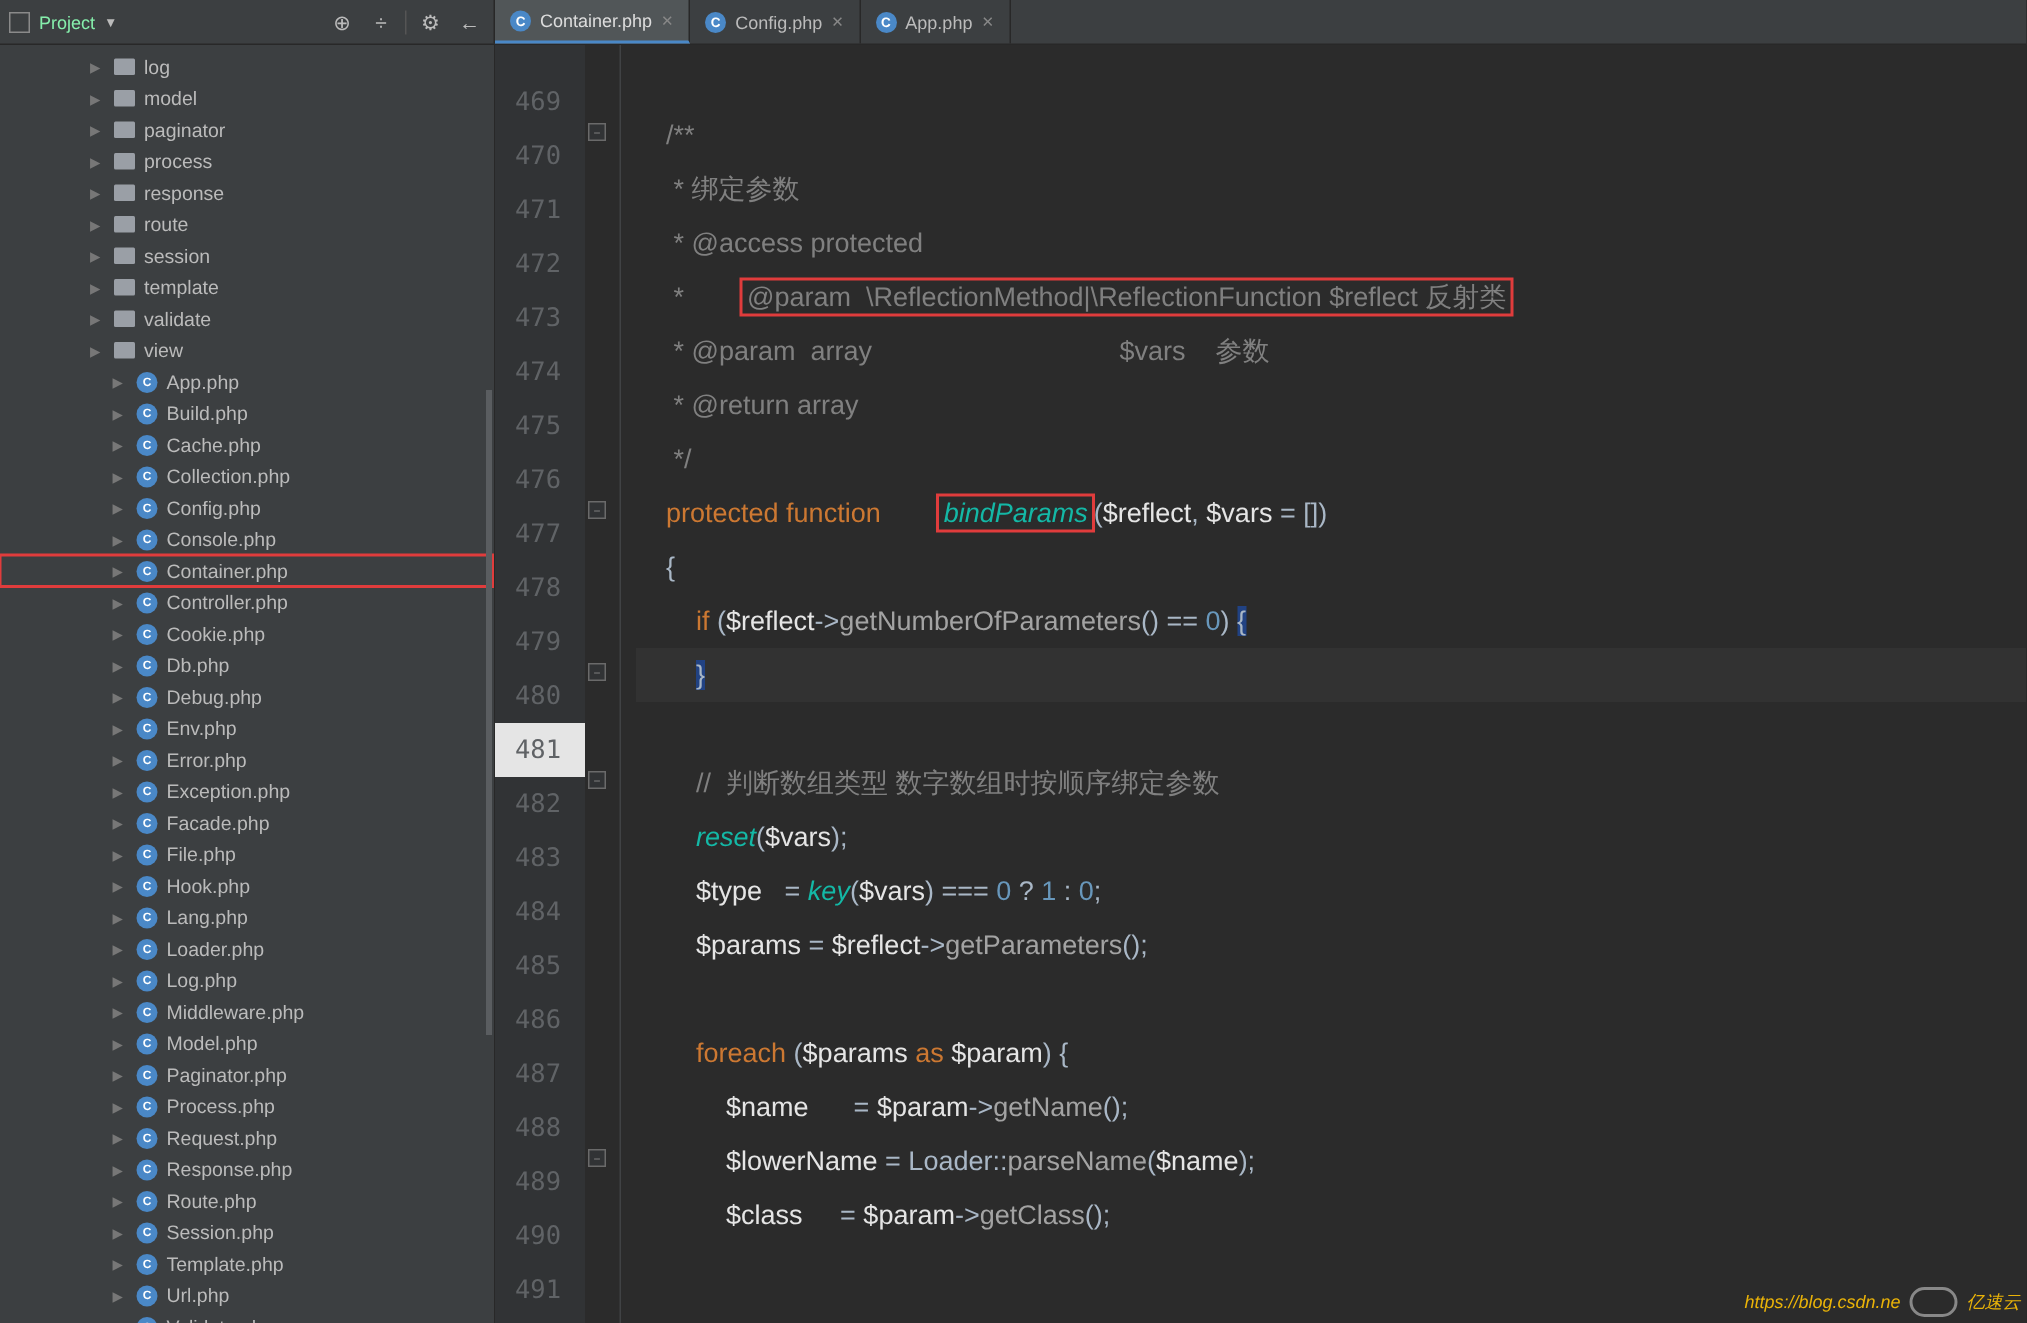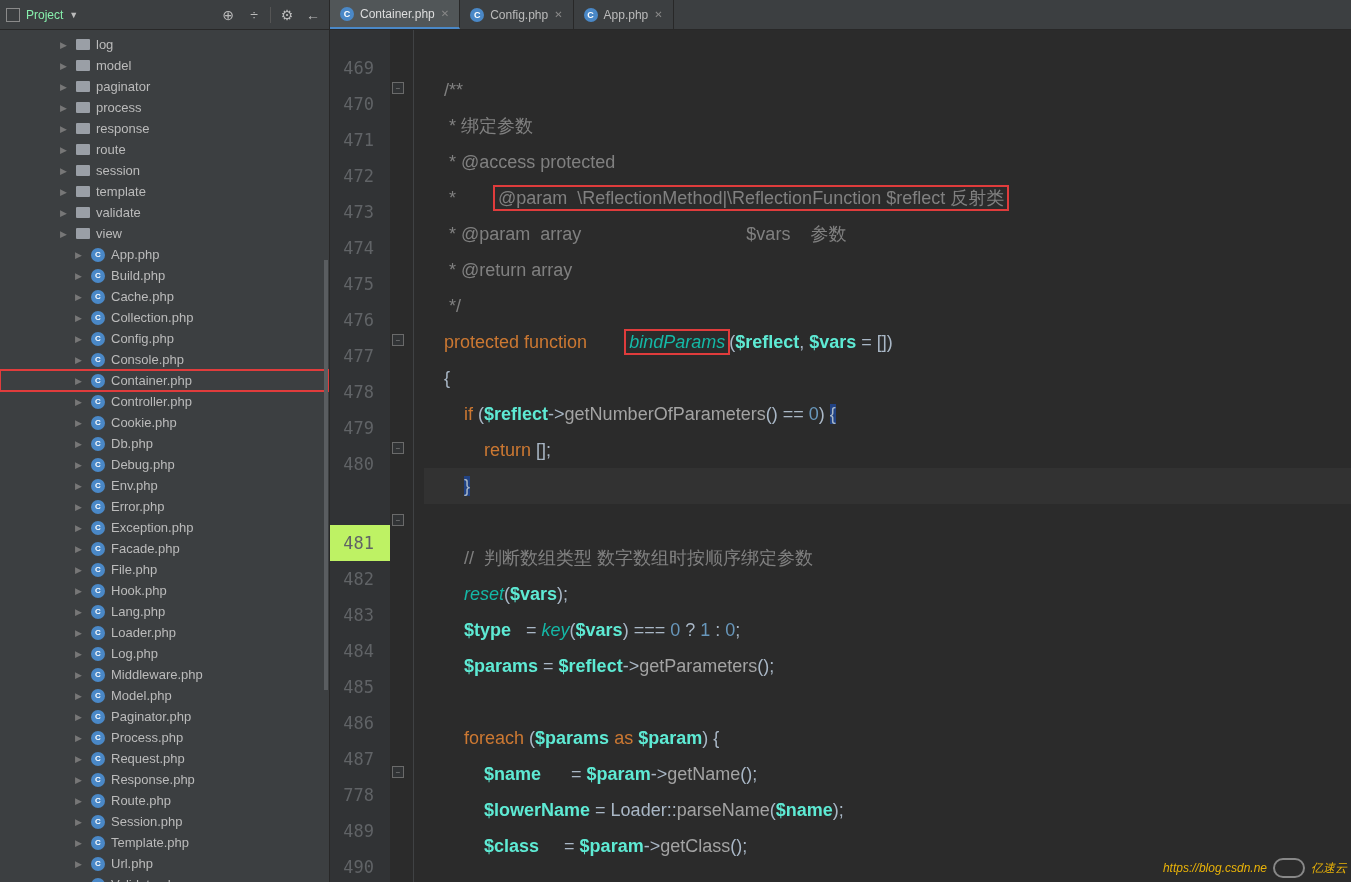--- a/index.html
+++ b/index.html
@@ -21,30 +21,30 @@
 .tree-item { display:flex; align-items:center; gap:6px; padding:2px 6px 2px 60px; color:#bbb; height:21px; white-space:nowrap; }
 .tree-item .arr { width:10px; color:#777; font-size:9px; }
 .tree-item.file { padding-left:75px; cursor:pointer; }
 .tree-item .folder-icon { width:14px; height:11px; background:#9a9fa6; border-radius:1px; }
 .tree-item .php-icon { width:14px; height:14px; border-radius:50%; background:#4a88c7; display:flex; align-items:center; justify-content:center; color:#fff; font-size:8px; font-weight:bold; }
 .tree-item.highlighted { outline:2px solid #e03c3c; outline-offset:-1px; }
 .sidebar-scroll-indicator { position:absolute; right:1px; top:230px; width:4px; height:430px; background:#5a5d60; }
 .editor { flex:1; display:flex; background:#2b2b2b; position:relative; }
 .gutter { width:60px; background:#313335; text-align:right; padding:20px 0; }
 .ln { height:36px; line-height:36px; padding-right:16px; color:#606366; font-family:Consolas,monospace; font-size:17px; position:relative; }
-.ln.hl { background:#bef264;margin-top:43px; }
+.ln.hl { background:#e5e5e5; }
 .fold-marks { width:24px; position:relative; border-right:1px solid #404244; }
 .fold-marks .f { position:absolute; left:2px; width:12px; height:12px; border:1px solid #6a6a6a; display:flex; align-items:center; justify-content:center; font-size:8px; color:#888; background:#313335; cursor:pointer; }
 .code { flex:1; padding:6px 0 6px 10px; font-family:Consolas,"Microsoft YaHei",monospace; font-size:18px; line-height:36px; position:relative; }
 .cl { height:36px; white-space:pre; }
 .cl.hl { background:#323232; }
 .c-comment { color:#808080; }
 .c-kw { color:#cc7832;margin-top:20px; }
 .c-fn { color:#14b8a6; font-style:italic; }
-.c-var { color:#5eead4;font-weight:bold; }
+.c-var { color:#e5e5e5; }
 .c-num { color:#6897bb; }
 .c-op { color:#a9b7c6; }
 .c-static { color:#a9b7c6; }
 .c-call { color:#a3a3a3; }
 .hl-caret { background:#214283; }
 .red-box { outline:2px solid #e03c3c; outline-offset:-1px; padding:2px 4px;margin-left:33px; }
 .watermark { position:absolute; right:4px; bottom:4px; color:#eab308; font-size:12px; display:flex; align-items:center; gap:6px;font-style:italic; }
 .watermark .cloud { width:32px; height:20px; border-radius:10px; border:2px solid #888; }
 </style>
 </head>
@@ -306,21 +306,21 @@
         <div class="ln">478</div>
         <div class="ln">479</div>
         <div class="ln">480</div>
         <div class="ln hl">481</div>
         <div class="ln">482</div>
         <div class="ln">483</div>
         <div class="ln">484</div>
         <div class="ln">485</div>
         <div class="ln">486</div>
         <div class="ln">487</div>
-        <div class="ln">778</div>
+        <div class="ln">488</div>
         <div class="ln">489</div>
         <div class="ln">490</div>
         <div class="ln">491</div>
       </div>
     <div class="fold-marks" id="folds">
         <div class="f" style="top: 52px;">−</div>
         <div class="f" style="top: 304px;">−</div>
         <div class="f" style="top: 412px;">−</div>
         <div class="f" style="top: 484px;">−</div>
         <div class="f" style="top: 736px;">−</div>
@@ -330,21 +330,20 @@
       <div class="cl">    <span class="c-comment">/**</span></div>
       <div class="cl">    <span class="c-comment"> * 绑定参数</span></div>
       <div class="cl">    <span class="c-comment"> * @access protected</span></div>
       <div class="cl">    <span class="c-comment"> * </span><span class="c-comment red-box">@param  \ReflectionMethod|\ReflectionFunction $reflect 反射类</span></div>
       <div class="cl">    <span class="c-comment"> * @param  array                                 $vars    参数</span></div>
       <div class="cl">    <span class="c-comment"> * @return array</span></div>
       <div class="cl">    <span class="c-comment"> */</span></div>
       <div class="cl">    <span class="c-kw">protected function</span><span class="c-op"> </span><span class="c-fn red-box">bindParams</span><span class="c-op">(</span><span class="c-var">$reflect</span><span class="c-op">, </span><span class="c-var">$vars</span><span class="c-op"> = </span><span class="c-op">[]</span><span class="c-op">)</span></div>
       <div class="cl">    <span class="c-op">{</span></div>
       <div class="cl">        <span class="c-kw">if </span><span class="c-op">(</span><span class="c-var">$reflect</span><span class="c-op">-&gt;</span><span class="c-call">getNumberOfParameters</span><span class="c-op">() </span><span class="c-op">== </span><span class="c-num">0</span><span class="c-op">) </span><span class="c-op hl-caret">{</span></div>
-      <div class="cl">            <span class="c-kw">return </span><span class="c-op">[];</span></div>
       <div class="cl hl">        <span class="c-op hl-caret">}</span></div>
       <div class="cl"></div>
       <div class="cl">        <span class="c-comment">//  判断数组类型 数字数组时按顺序绑定参数</span></div>
       <div class="cl">        <span class="c-fn">reset</span><span class="c-op">(</span><span class="c-var">$vars</span><span class="c-op">);</span></div>
       <div class="cl">        <span class="c-var">$type</span><span class="c-op">   = </span><span class="c-fn">key</span><span class="c-op">(</span><span class="c-var">$vars</span><span class="c-op">) </span><span class="c-op">=== </span><span class="c-num">0</span><span class="c-op"> ? </span><span class="c-num">1</span><span class="c-op"> : </span><span class="c-num">0</span><span class="c-op">;</span></div>
       <div class="cl">        <span class="c-var">$params</span><span class="c-op"> = </span><span class="c-var">$reflect</span><span class="c-op">-&gt;</span><span class="c-call">getParameters</span><span class="c-op">();</span></div>
       <div class="cl"></div>
       <div class="cl">        <span class="c-kw">foreach </span><span class="c-op">(</span><span class="c-var">$params</span><span class="c-kw"> as </span><span class="c-var">$param</span><span class="c-op">) {</span></div>
       <div class="cl">            <span class="c-var">$name</span><span class="c-op">      = </span><span class="c-var">$param</span><span class="c-op">-&gt;</span><span class="c-call">getName</span><span class="c-op">();</span></div>
       <div class="cl">            <span class="c-var">$lowerName</span><span class="c-op"> = </span><span class="c-static">Loader</span><span class="c-op">::</span><span class="c-call">parseName</span><span class="c-op">(</span><span class="c-var">$name</span><span class="c-op">);</span></div>

